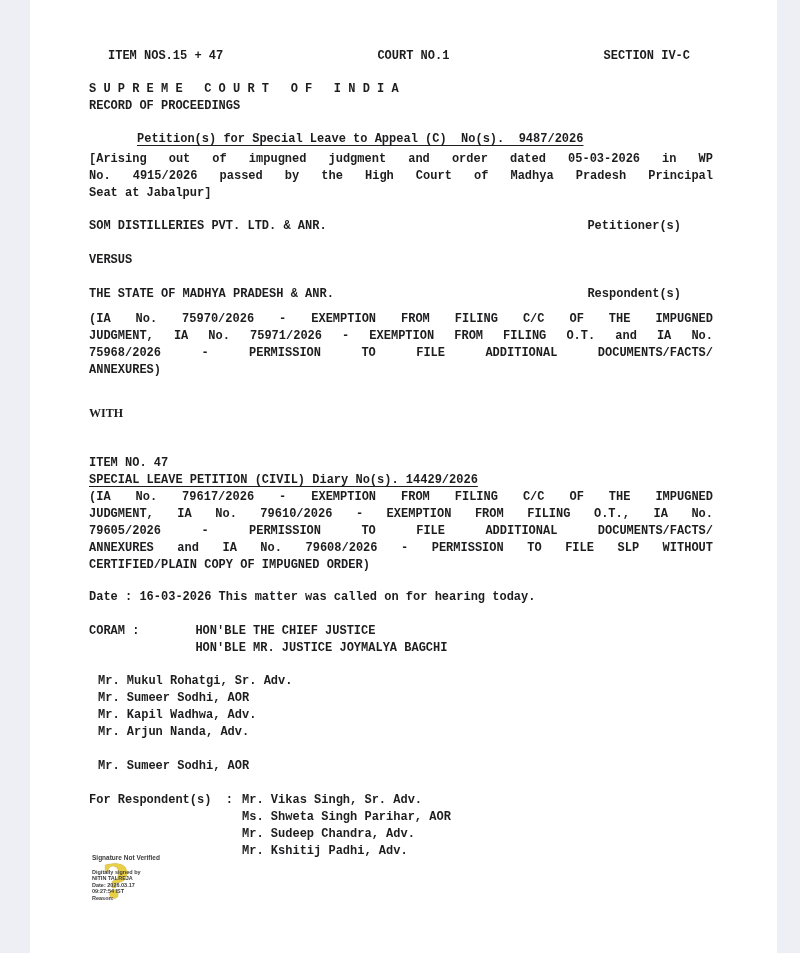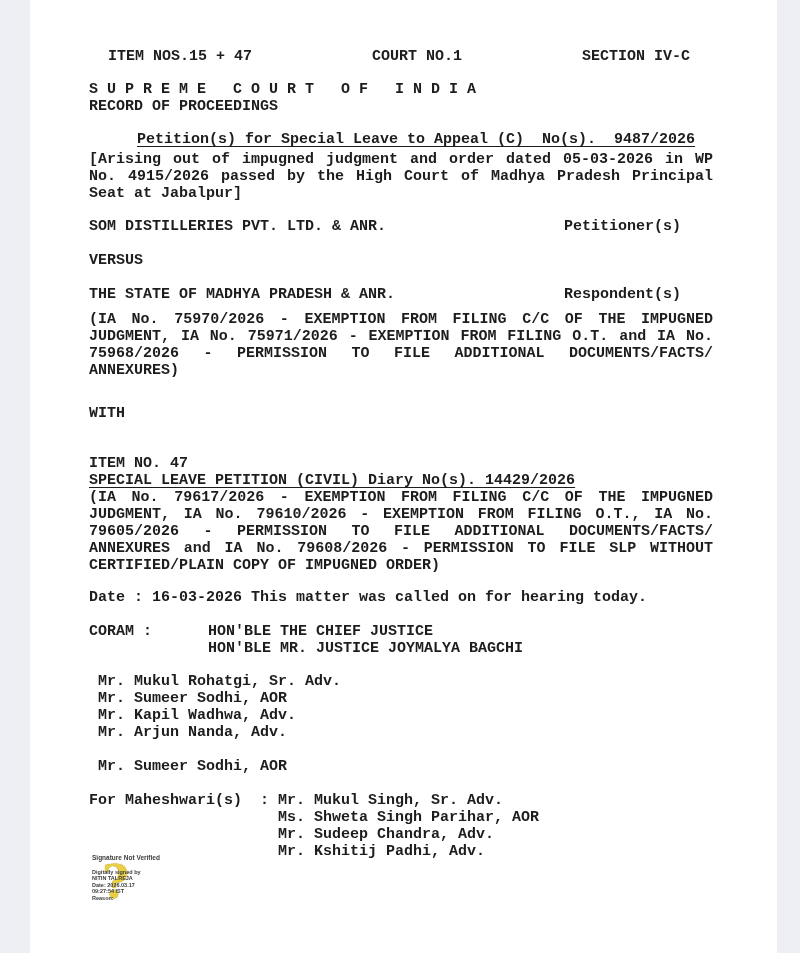--- a/index.html
+++ b/index.html
@@ -11,21 +11,21 @@
     overflow:hidden;
   }
   .page{
     position:absolute;left:30px;top:0;
     width:747px;height:953px;
     background:#ffffff;
   }
   .doc{
     position:relative;
     padding:48px 64px 0 59px;
-    font-size:15px;line-height:17px;
+    font-size:12px;line-height:17px;
     font-weight:bold;
     color:#1d1d1f;
     letter-spacing:0;
   }
   .pre{white-space:pre;}
   .row{display:flex;justify-content:space-between;}
   .hdr{padding-left:19px;}
   .hdr .sec{padding-right:23px;}
   .center{text-align:left;}
   .title-line{margin-top:16px;}
@@ -35,21 +35,21 @@
     text-underline-offset:3px;
   }
   .uline{text-decoration:underline;text-underline-offset:3px;font-family:Liberation Mono, monospace;}
   .jl{text-align:justify;text-align-last:justify;}
   .arising{margin-top:3px;}
   .parties1{margin-top:16px;}
   .parties2{margin-top:17px;align-items:flex-end;}
   .parties .plabel,.parties1 .plabel,.parties2 .plabel{padding-right:32px;}
   .versus{margin-top:17px;}
   .ia1{margin-top:8px;}
-  .with{margin-top:26px;}
+  .with{margin-top:26px;font-family:Liberation Serif, serif;}
   .item2{margin-top:33px;}
   .dateline{margin-top:15px;}
   .coram{margin-top:17px;display:flex;}
   .coram .judges{margin-left:56px;}
   .counsel{display:flex;}
   .forpet{margin-top:16px;}
   .forresp{margin-top:17px;}
   .counsel .names{margin-left:9px;}
   .spacer-line{height:17px;}
   
@@ -142,23 +142,23 @@
         <div>Mr. Mukul Rohatgi, Sr. Adv.</div>
         <div>Mr. Sumeer Sodhi, AOR</div>
         <div>Mr. Kapil Wadhwa, Adv.</div>
         <div>Mr. Arjun Nanda, Adv.</div>
         <div class="spacer-line"></div>
         <div>Mr. Sumeer Sodhi, AOR</div>
       </span>
     </div>
 
     <div class="counsel forresp">
-      <span class="pre">For Maheshwari(s)  :</span>
+      <span class="pre">For Respondent(s)  :</span>
       <span class="names">
-        <div>Mr. Mukul Singh, Sr. Adv.</div>
+        <div>Mr. Vikas Singh, Sr. Adv.</div>
         <div>Ms. Shweta Singh Parihar, AOR</div>
         <div>Mr. Sudeep Chandra, Adv.</div>
         <div>Mr. Kshitij Padhi, Adv.</div>
       </span>
     </div>
 
   </div>
 
   <div class="stamp">
     <span class="qmark">?</span>

